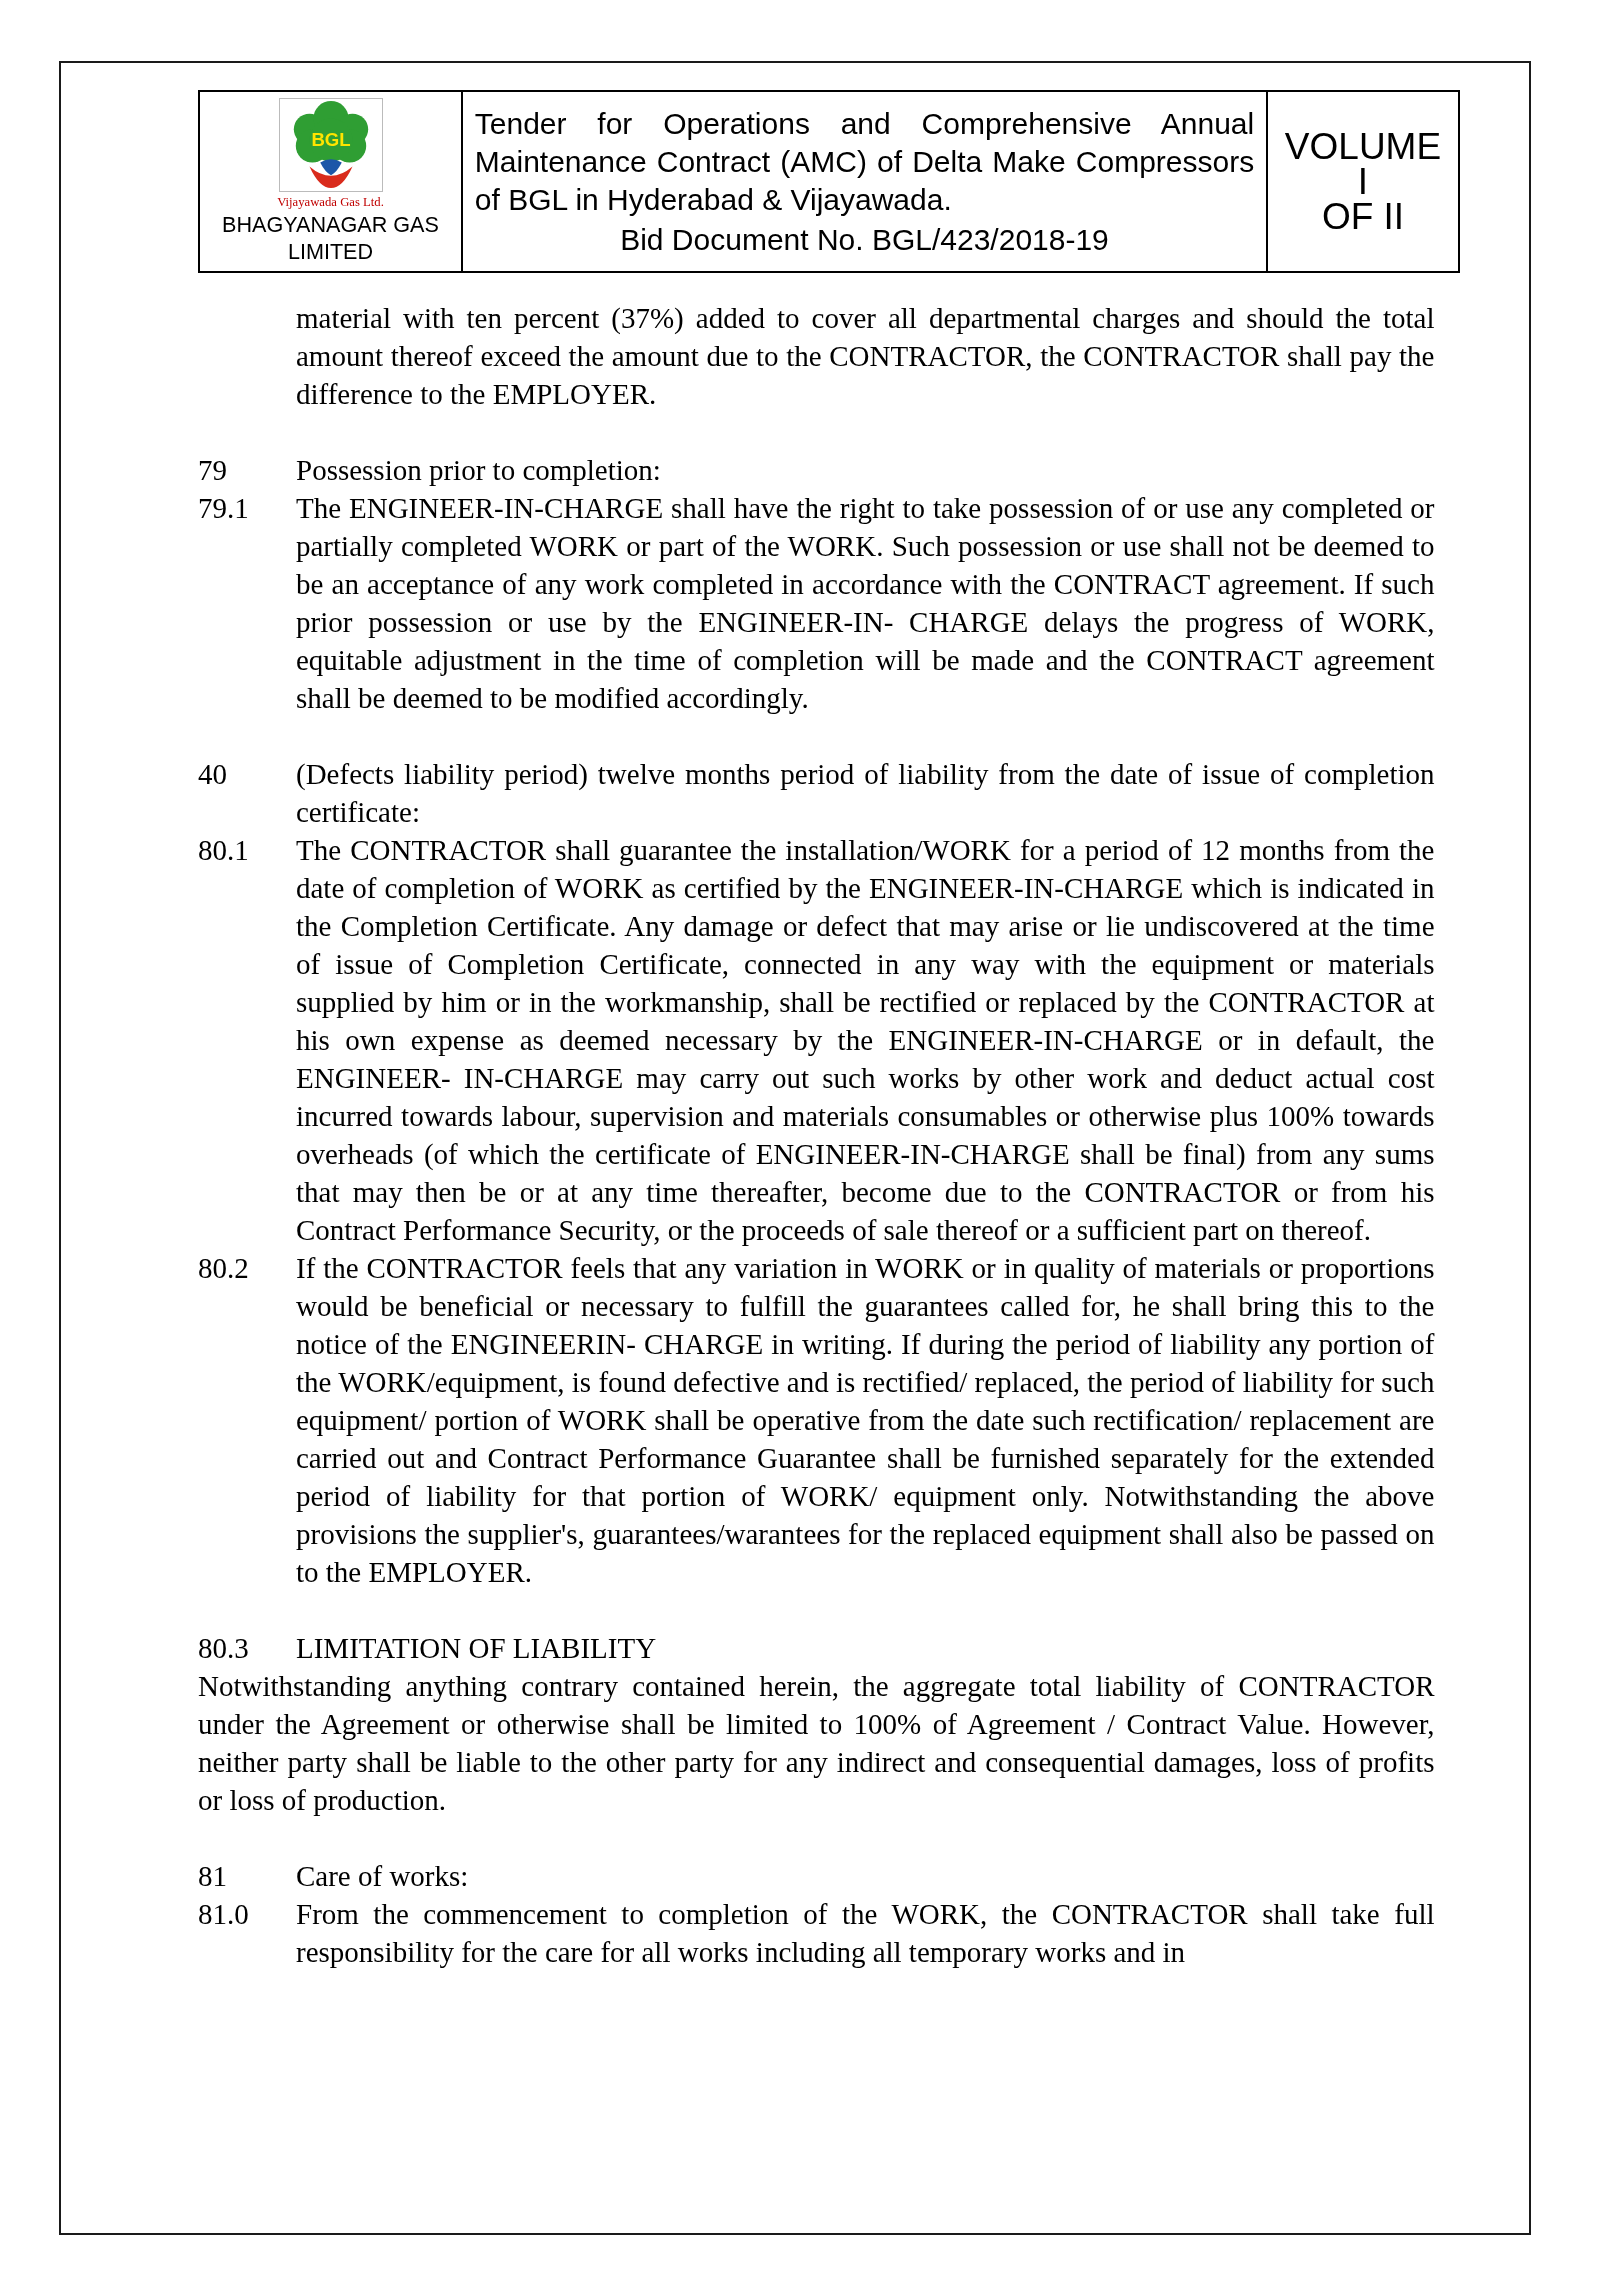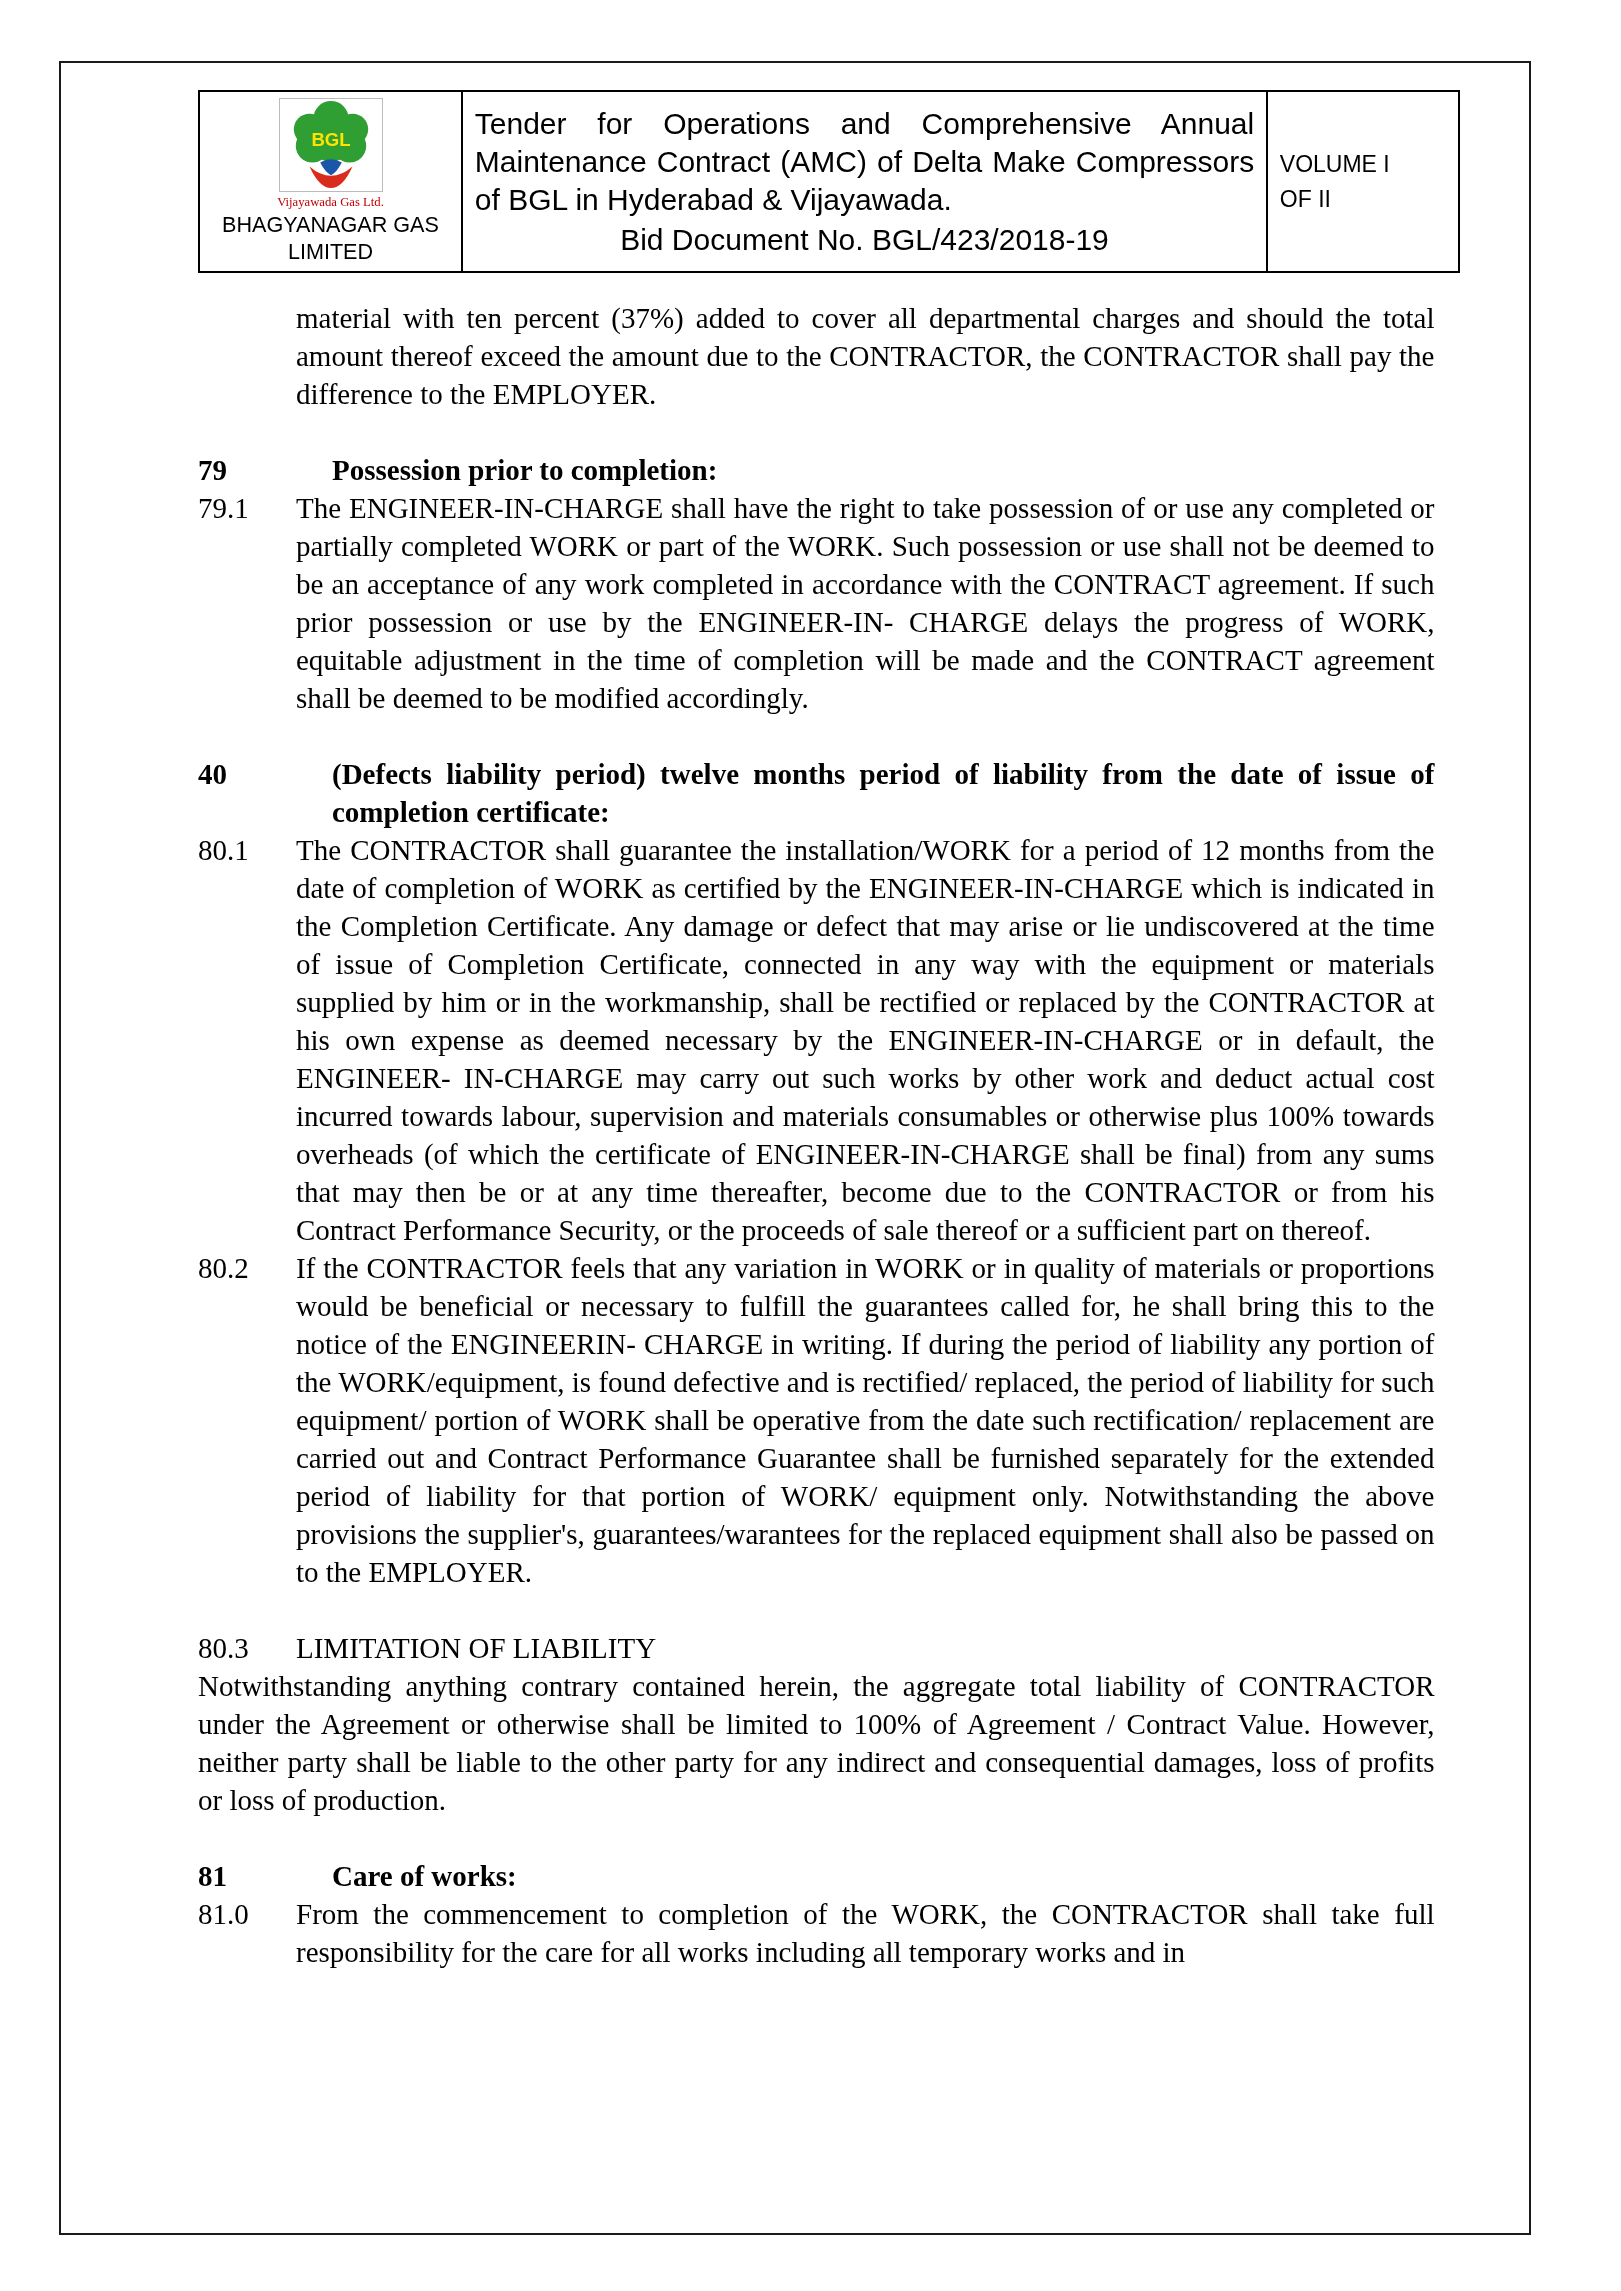--- a/index.html
+++ b/index.html
@@ -57,36 +57,36 @@
   .cell-title { padding: 9.8px 17.6px; }
   .title-main {
     font-size: 30px; line-height: 38px;
     text-align: justify;
   }
   .title-bid {
     font-size: 30px; line-height: 39px;
     text-align: center;
     margin-top: 1px;
   }
-  .cell-volume { width: 192px; text-align: left; font-size: 23px; line-height: 35px; }
+  .cell-volume { width: 192px; text-align: center; font-size: 37px; line-height: 35px; }
 
   
   .doc-body {
     margin-top: 25.5px;
     font-size: 29px;
     line-height: 38px;
   }
   .intro {
     margin: 0 25.5px 0 98px;
     text-align: justify;
   }
   .clause { display: flex; margin-right: 25.5px; }
   .clause .num { flex: 0 0 98px; }
   .clause .txt { flex: 1; text-align: justify; }
-  .clause.heading { font-weight: bold; gap: 36px; }
+  .clause.heading { font-weight: normal; }
   .clause.plain .txt { text-align: left; }
   .gap { margin-top: 38px; }
   .full-para {
     margin-right: 25.5px;
     text-align: justify;
   }
 
   
   .footer {
     position: absolute;

